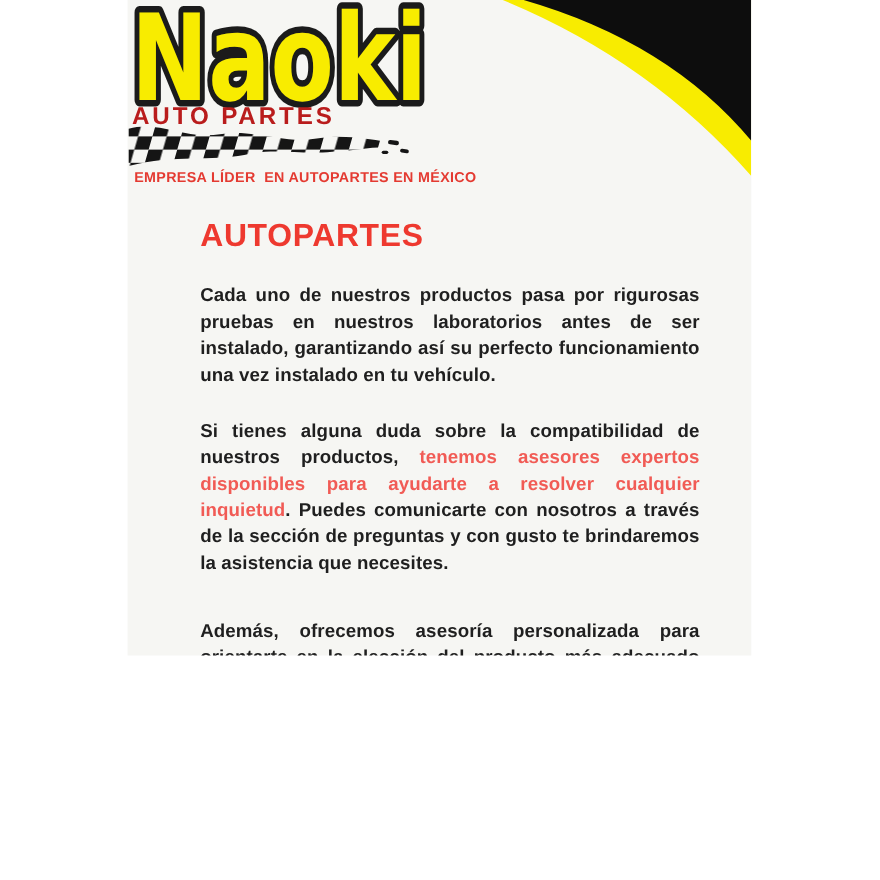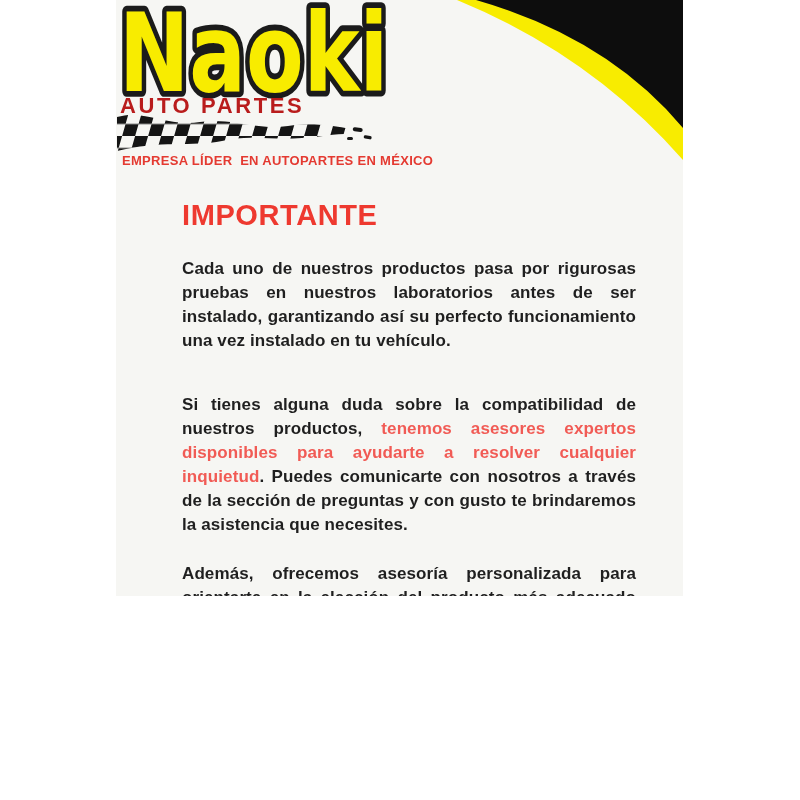--- a/index.html
+++ b/index.html
@@ -18,21 +18,21 @@
   .flag-svg{position:absolute;left:0px;top:112px;width:258px;height:42px;display:block;}
   .brand-tagline{position:absolute;left:6px;top:153px;font-size:13px;font-weight:700;
                  color:#e43a31;letter-spacing:0.3px;white-space:pre;}
 
   
   .page-title{position:absolute;left:66px;top:199px;margin:0;font-size:29px;font-weight:800;
               color:#ee392f;letter-spacing:0.6px;}
   .body-par{position:absolute;left:66px;width:454px;margin:0;text-align:justify;
             font-size:17px;line-height:24px;font-weight:700;color:#1f1f1f;letter-spacing:0.1px;}
   .p1{top:257px;}
-  .p2{top:393px;}
+  .p2{top:380px;}
   .p3{top:562px;}
   .hl{color:#f15b55;}
 
   
   .bottom-svg{position:absolute;left:0;bottom:0;width:567px;height:145px;display:block;}
 </style>
 </head>
 <body>
 
 <div class="canvas">
@@ -60,21 +60,21 @@
                L240,22 C222,21 206,25 186,26 C156,29 134,22 106,29 C76,35 44,28 1,39 Z" fill="url(#checks)"></path>
       <g fill="#151515">
         <rect x="237" y="15" width="10" height="4" rx="2" transform="rotate(7 237 15)"></rect>
         <rect x="248" y="23" width="8" height="3.4" rx="1.7" transform="rotate(9 248 23)"></rect>
         <rect x="231" y="25" width="6" height="3" rx="1.5"></rect>
       </g>
     </svg>
 
     <div class="brand-tagline">EMPRESA LÍDER  EN AUTOPARTES EN MÉXICO</div>
 
-    <h1 class="page-title">IMPORTANTE</h1>
+    <h1 class="page-title">AUTOPARTES</h1>
 
     <p class="body-par p1">Cada uno de nuestros productos pasa por rigurosas pruebas en nuestros laboratorios antes de ser instalado, garantizando así su perfecto funcionamiento una vez instalado en tu vehículo.</p>
 
     <p class="body-par p2"><span>Si tienes alguna duda sobre la compatibilidad de nuestros productos, </span><span class="hl">tenemos asesores expertos disponibles para ayudarte a resolver cualquier inquietud</span><span>. Puedes comunicarte con nosotros a través de la sección de preguntas y con gusto te brindaremos la asistencia que necesites.</span></p>
 
     <p class="body-par p3">Además, ofrecemos asesoría personalizada para orientarte en la elección del producto más adecuado para tu vehículo.</p>
 
     <svg class="bottom-svg" viewBox="0 0 567 145" aria-hidden="true">
       <defs>
         <linearGradient id="gLeft" x1="0" y1="0" x2="0" y2="1">

